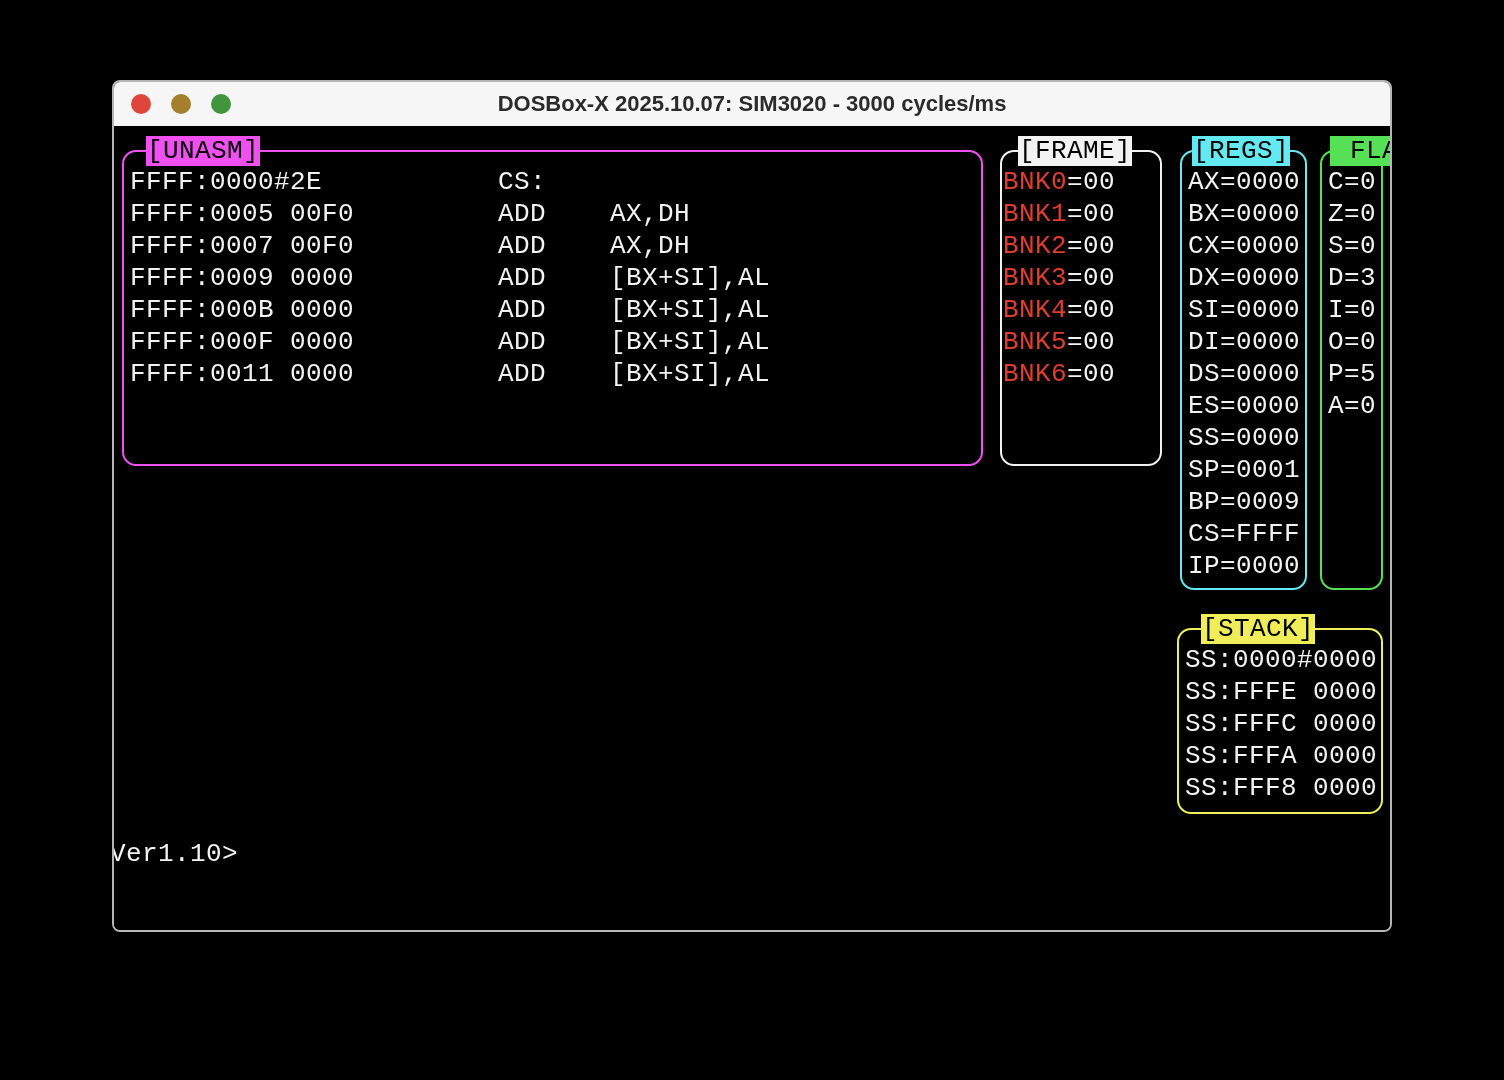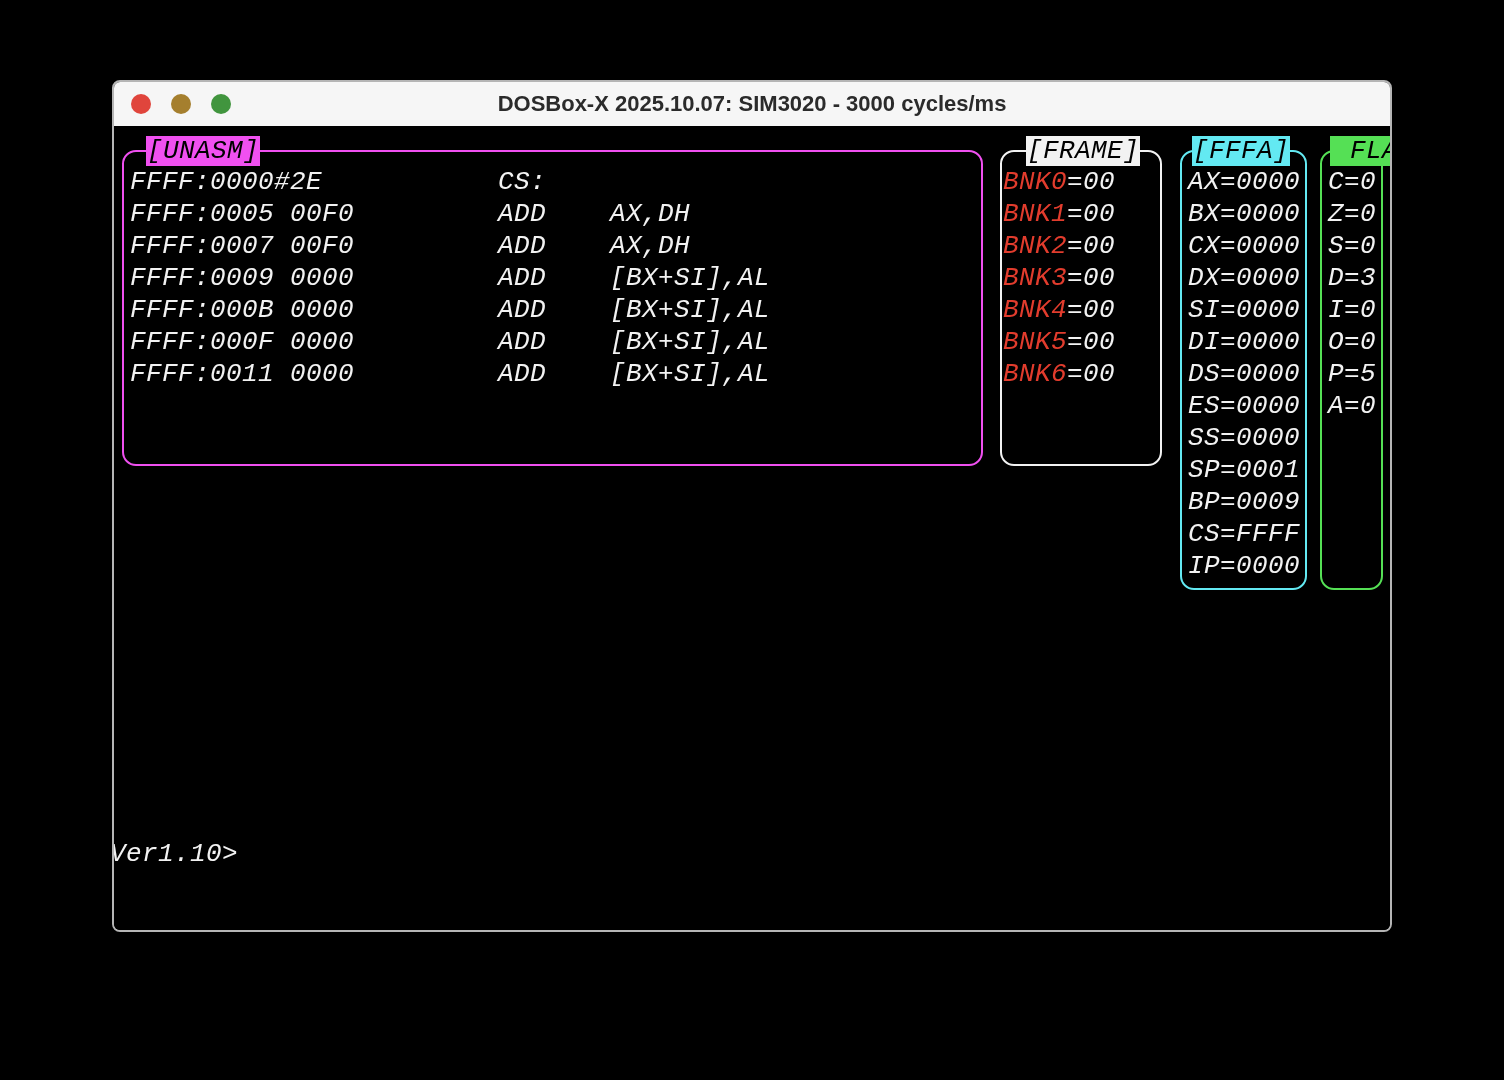--- a/index.html
+++ b/index.html
@@ -53,21 +53,20 @@
   }
 
   .screen {
     position: absolute;
     left: 0; top: 44px; right: 0; bottom: 0;
     background: #000;
     color: var(--text);
     font-size: 26px;
     letter-spacing: 0.4px;
     line-height: 32px;
-    font-style: italic;
   }
 
   .panel {
     position: absolute;
     border-radius: 14px;
     border: 2px solid;
   }
   .panel .badge {
     position: absolute;
     top: -16px;
@@ -77,21 +76,21 @@
     white-space: pre;
     padding: 0 1px;
   }
   .rows { padding: 14px 0 0 6px; }
   .row  { white-space: pre; height: 32px; }
 
   .panel.unasm  { left: 8px;    top: 24px;  width: 861px; height: 316px; border-color: var(--unasm); }
   .panel.unasm .badge { left: 22px; background: var(--unasm); }
 
   .panel.frame  { left: 886px;  top: 24px;  width: 162px; height: 316px; border-color: var(--frame); }
-  .panel.frame .badge { left: 24px; background: var(--frame); }
+  .panel.frame .badge { left: 16px; background: var(--frame); }
   .panel.frame .rows { padding-left: 1px; }
   .frame-name { color: var(--red_text); }
 
   .panel.regs   { left: 1066px; top: 24px;  width: 127px; height: 440px; border-color: var(--regs); }
   .panel.regs .badge { left: 10px; background: var(--regs); }
 
   .panel.flags  { left: 1206px; top: 24px;  width: 63px;  height: 440px; border-color: var(--flags); }
   .panel.flags .badge { left: 8px; background: var(--flags); padding-left: 20px; }
 
   .panel.stack  { left: 1063px; top: 502px; width: 206px; height: 186px; border-color: var(--stack); }
@@ -141,21 +140,21 @@
             <div class="row"><span class="frame-name">BNK1</span><span>=00</span></div>
             <div class="row"><span class="frame-name">BNK2</span><span>=00</span></div>
             <div class="row"><span class="frame-name">BNK3</span><span>=00</span></div>
             <div class="row"><span class="frame-name">BNK4</span><span>=00</span></div>
             <div class="row"><span class="frame-name">BNK5</span><span>=00</span></div>
             <div class="row"><span class="frame-name">BNK6</span><span>=00</span></div>
           </div>
       </div>
 
       <div class="panel regs">
-        <div class="badge">[FFFA]</div>
+        <div class="badge">[REGS]</div>
         <div class="rows">
             <div class="row">AX=0000</div>
             <div class="row">BX=0000</div>
             <div class="row">CX=0000</div>
             <div class="row">DX=0000</div>
             <div class="row">SI=0000</div>
             <div class="row">DI=0000</div>
             <div class="row">DS=0000</div>
             <div class="row">ES=0000</div>
             <div class="row">SS=0000</div>
@@ -173,18 +172,28 @@
             <div class="row">Z=0</div>
             <div class="row">S=0</div>
             <div class="row">D=3</div>
             <div class="row">I=0</div>
             <div class="row">O=0</div>
             <div class="row">P=5</div>
             <div class="row">A=0</div>
           </div>
       </div>
 
+      <div class="panel stack">
+        <div class="badge">[STACK]</div>
+        <div class="rows">
+            <div class="row">SS:0000#0000</div>
+            <div class="row">SS:FFFE 0000</div>
+            <div class="row">SS:FFFC 0000</div>
+            <div class="row">SS:FFFA 0000</div>
+            <div class="row">SS:FFF8 0000</div>
+          </div>
+      </div>
 
       <div class="prompt">Ver1.10&gt;</div>
 
     </div>
   </div>
 </div>
 
 </body></html>

